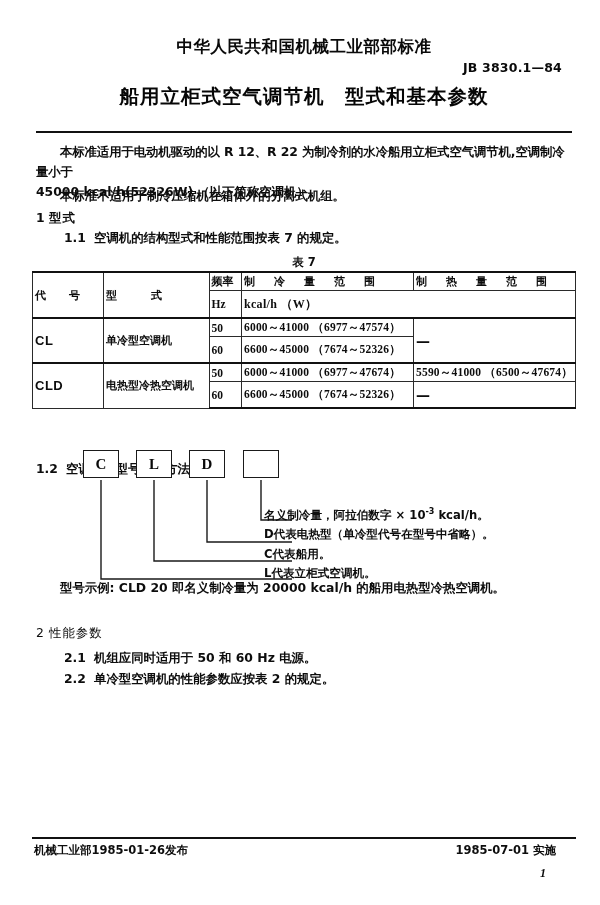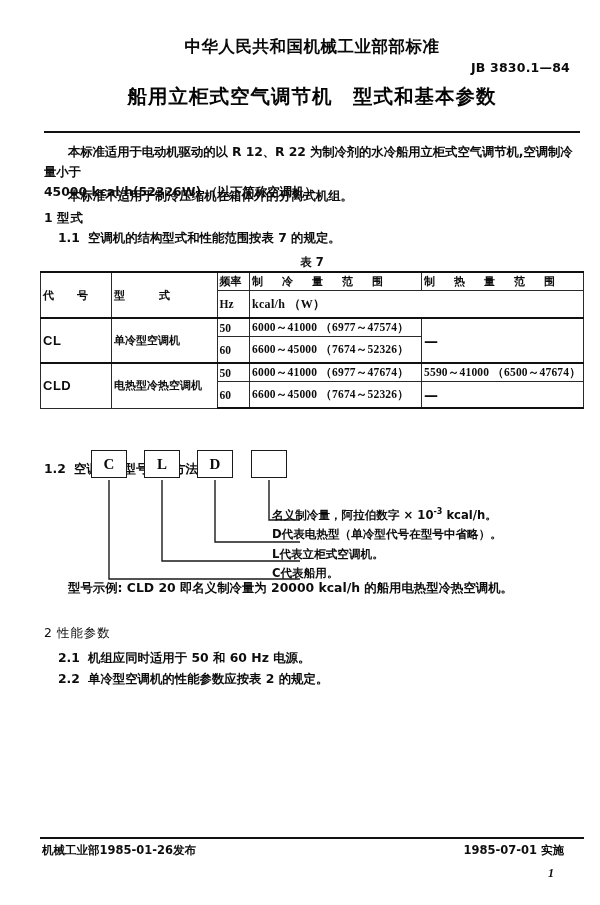--- a/index.html
+++ b/index.html
@@ -10,21 +10,21 @@
     width: 600px;
     height: 905px;
     background: #ffffff;
     font-family: "Liberation Serif", "DejaVu Serif", serif;
     color: #111111;
     position: relative;
     overflow: hidden;
   }
   .page {
     position: absolute;
-    left: 12px; top: 0;
+    left: 4px; top: 0;
     width: 580px;
     height: 905px;
   }
 
   
   .doc-head {
     position: absolute;
     left: 0; top: 36px;
     width: 600px;
     text-align: center;
@@ -82,21 +82,21 @@
   .sec1 { top: 208px; }
   .sec1-1 { top: 228px; }
   .indent1 { text-indent: 24px; }
   .sec-num {
     display: inline-block;
     min-width: 13px;
   }
   .sec-num-sub {
     display: inline-block;
     min-width: 30px;
-    margin-left: 14px;
+    margin-left: 28px;
   }
   .sec-title { letter-spacing: 1px; }
 
   
   .table-caption {
     position: absolute;
     left: 0; top: 255px;
     width: 600px;
     text-align: center;
     font-family: "DejaVu Sans", "Liberation Sans", sans-serif;
@@ -346,22 +346,22 @@
     </svg>
     <div class="code-box" style="left:79px; top:2px;">C</div>
     <div class="code-box" style="left:132px; top:2px;">L</div>
     <div class="code-box" style="left:185px; top:2px;">D</div>
     <div class="code-box" style="left:239px; top:2px;"></div>
   </div>
 
   <div class="ann-lines">
     <div><span>名义制冷量，阿拉伯数字 × 10</span><sup class="expo">-3</sup><span> kcal/h。</span></div>
     <div>D代表电热型（单冷型代号在型号中省略）。</div>
+    <div>C代表船用。</div>
     <div>L代表立柜式空调机。</div>
-    <div>C代表船用。</div>
   </div>
 
   <div class="example">型号示例: CLD 20 即名义制冷量为 20000 kcal/h 的船用电热型冷热空调机。</div>
 
   <div class="sec2">
     <span class="sec-num">2</span><span class="sec-title">性能参数</span>
   </div>
   <div class="sec2-1">
     <span class="sec-num-sub">2.1</span><span>机组应同时适用于 50 和 60 Hz 电源。</span>
   </div>

